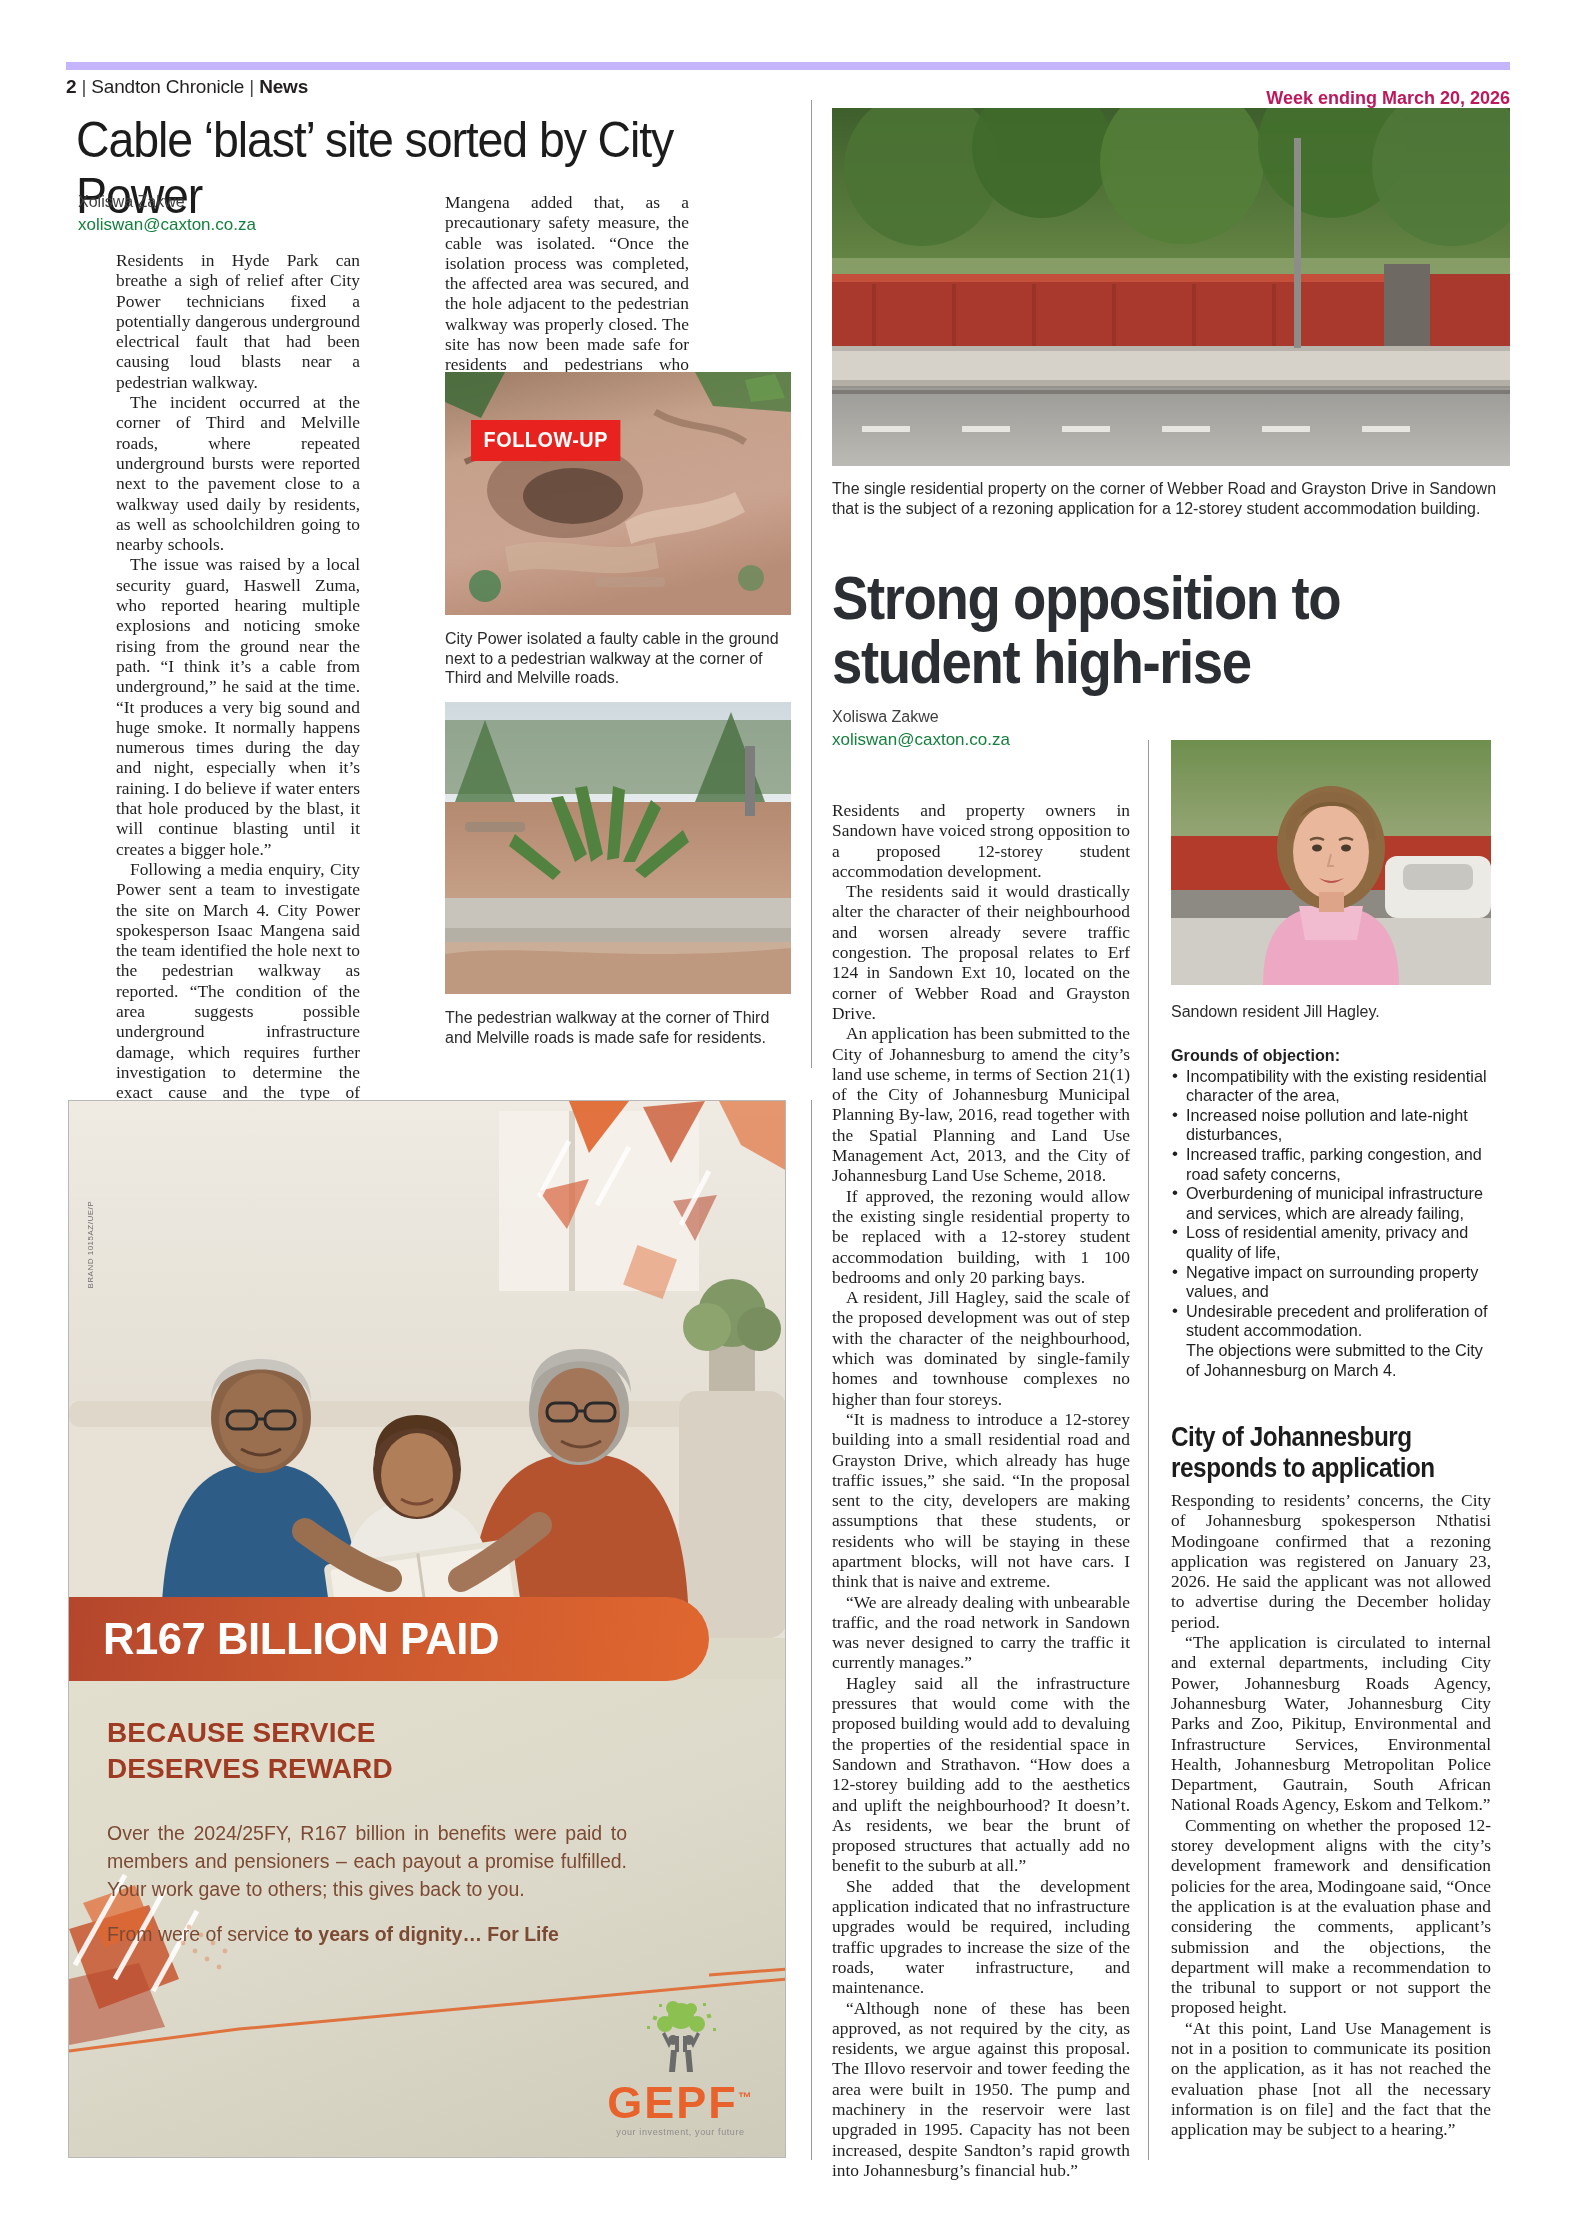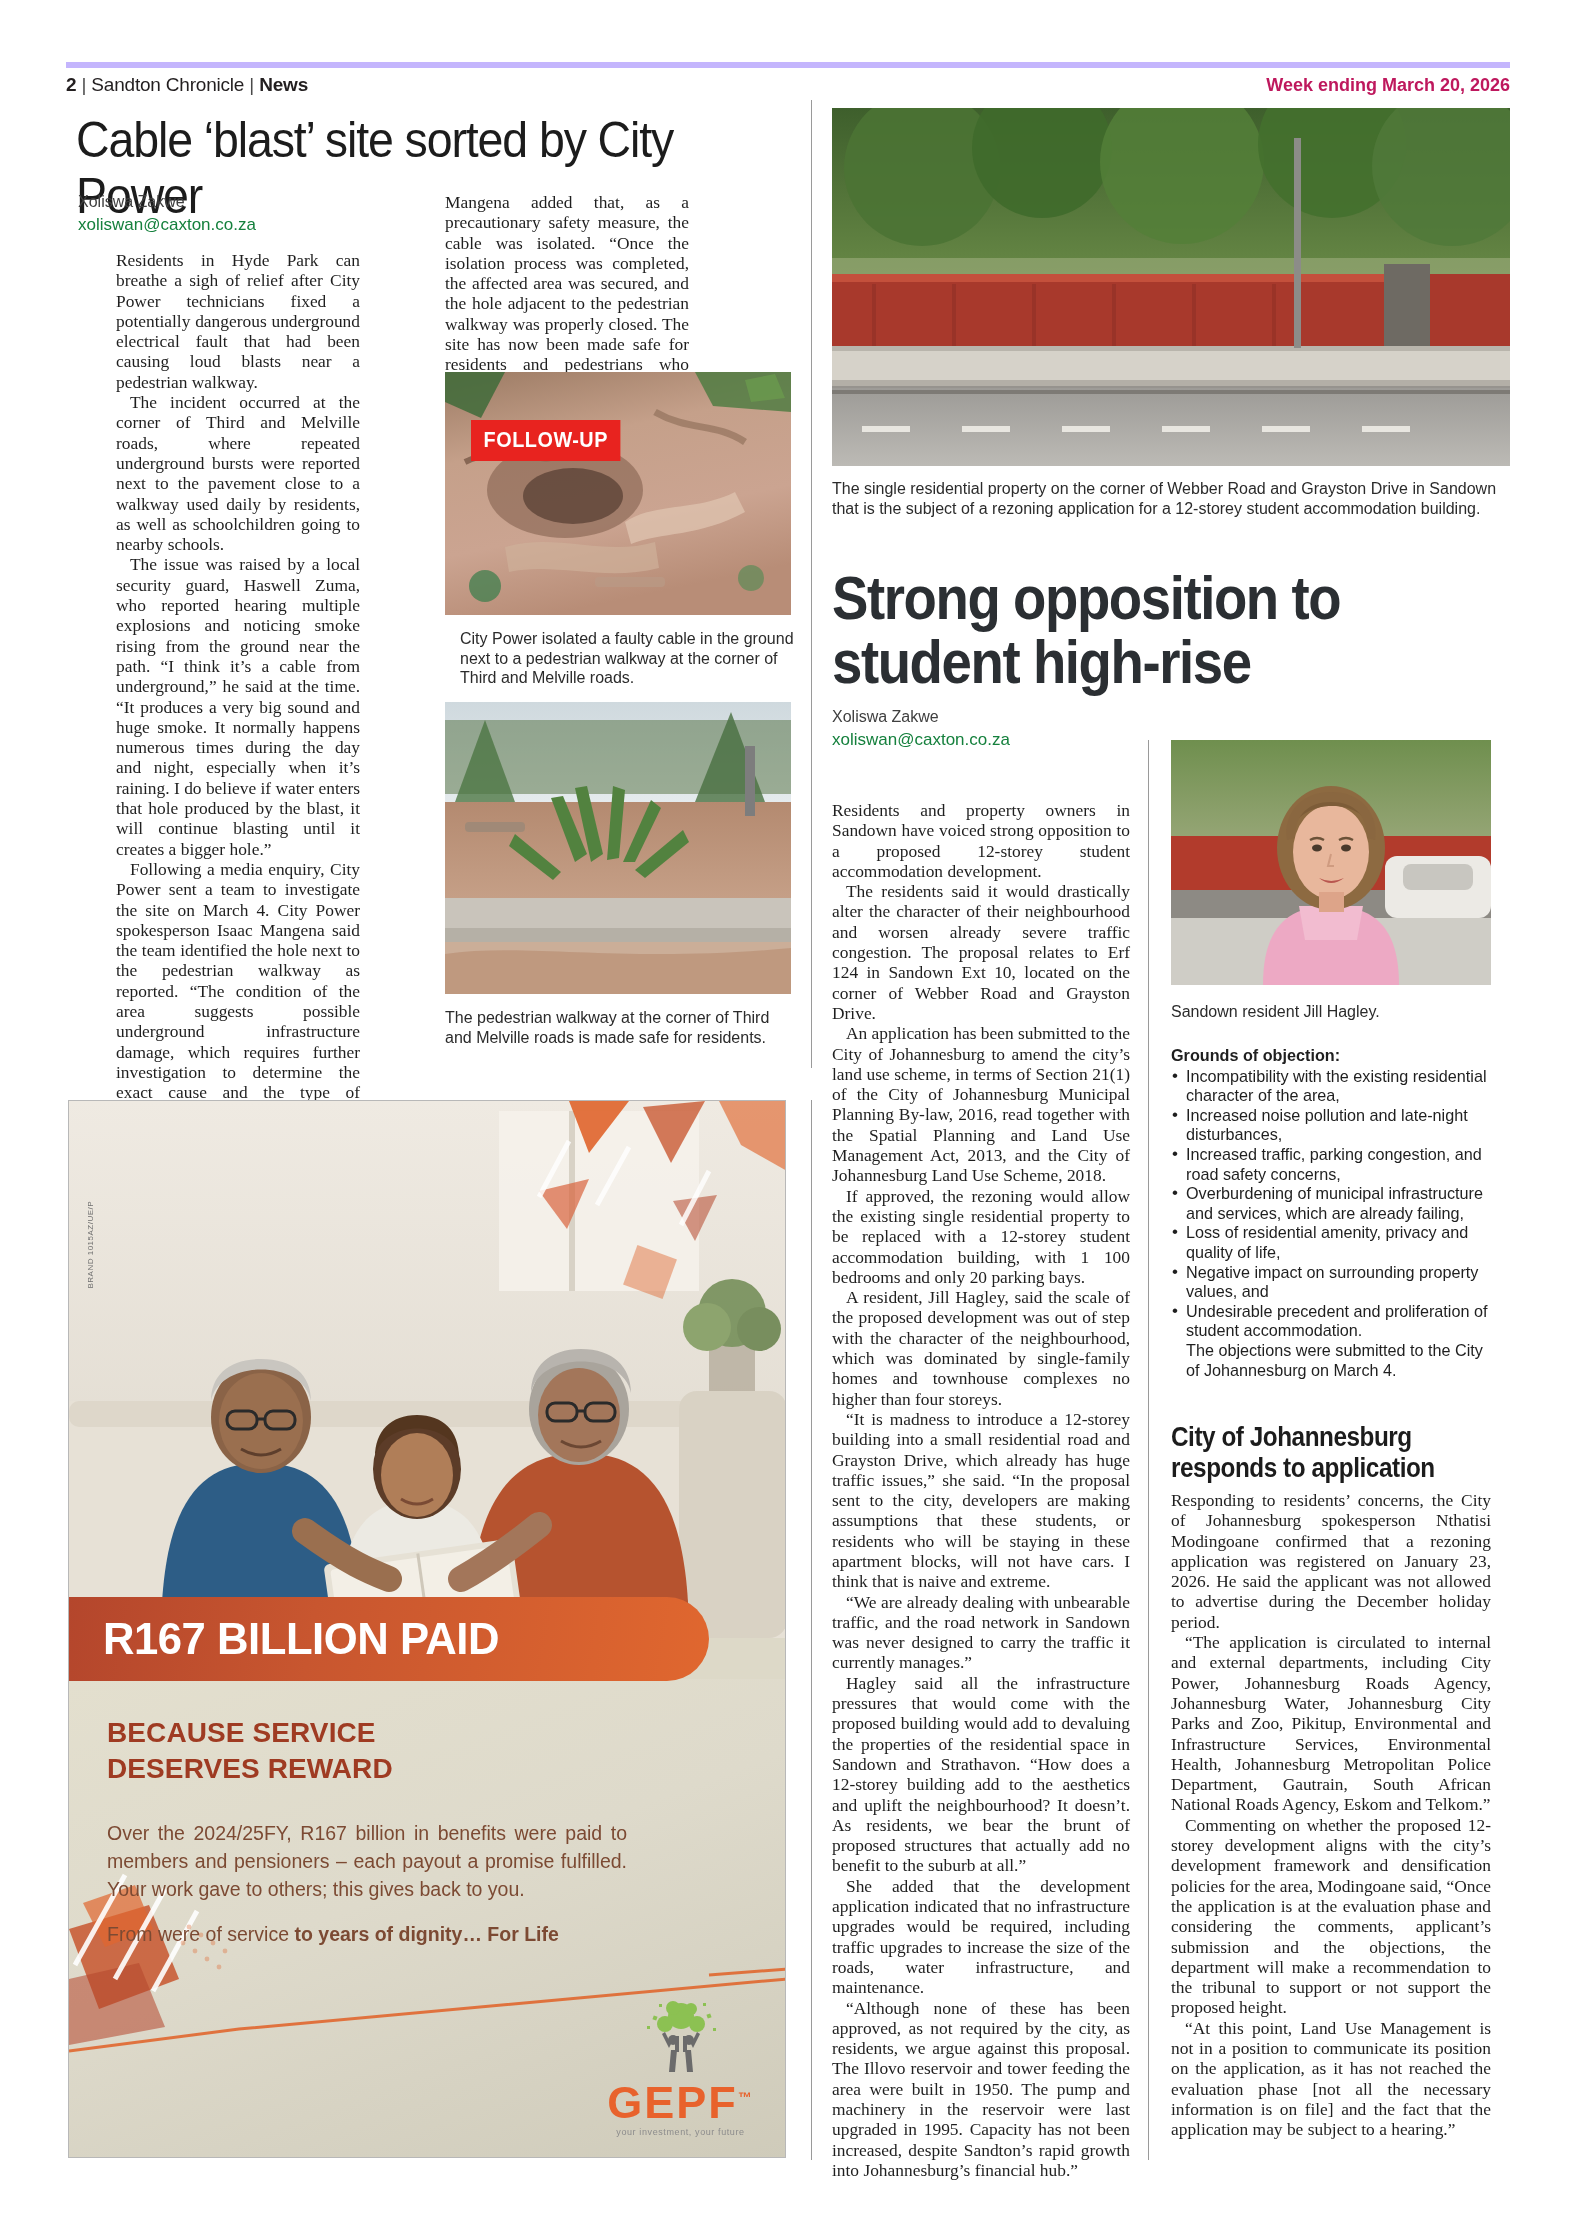--- a/index.html
+++ b/index.html
@@ -9,22 +9,22 @@
     font-family: "Liberation Serif", serif;
     color: #231f20;
     position: relative;
     overflow: hidden;
   }
   .page { position: absolute; inset: 0; padding: 0; }
 
   
   .masthead {
     position: absolute; left: 66px; top: 62px; width: 1444px; height: 34px;
-    border-top: 6px solid #c4b5fd;
-    display: flex; align-items: flex-end; justify-content: space-between;
+    border-top: 8px solid #c4b5fd;
+    display: flex; justify-content: space-between;
   }
   .masthead-left {
     font-family: "Liberation Sans", sans-serif;
     font-size: 19px; letter-spacing: -0.2px; color: #231f20;
     padding-top: 6px; white-space: nowrap;
   }
   .masthead-left .pg { font-weight: bold; }
   .masthead-left .sep { font-weight: normal; color: #4a4a4a; }
   .masthead-left .news { font-weight: bold; }
   .masthead-right {
@@ -231,21 +231,21 @@
       <path d="M60 175 C110 160 160 185 210 170 L214 196 C160 210 110 190 64 200 Z" fill="#cfb09a" opacity="0.7"></path>
       <path d="M20 90 C60 70 90 98 130 80" stroke="#6d4f3d" stroke-width="6" fill="none" opacity="0.7"></path>
       <path d="M210 40 C245 60 270 50 300 70" stroke="#8b6a55" stroke-width="7" fill="none" opacity="0.6"></path>
       <circle cx="40" cy="214" r="16" fill="#3f7f4d" opacity="0.75"></circle>
       <circle cx="306" cy="206" r="13" fill="#4d8a52" opacity="0.6"></circle>
       <rect x="150" y="205" width="70" height="10" rx="4" fill="#b99a86" opacity="0.7"></rect>
     </svg>
     <div class="followup" style="left:26px; top:48px;">FOLLOW-UP</div>
   </div>
 
-  <div class="caption" style="left:460px; top:629px; width:346px;">City Power isolated a faulty cable in the ground next to a pedestrian walkway at the corner of Third and Melville roads.</div>
+  <div class="caption" style="left:445px; top:629px; width:346px;">City Power isolated a faulty cable in the ground next to a pedestrian walkway at the corner of Third and Melville roads.</div>
 
   <div class="photo" style="left:445px; top:702px; width:346px; height:292px;">
     <svg width="346" height="292" viewBox="0 0 346 292" preserveAspectRatio="none">
       <defs>
         <linearGradient id="sky2" x1="0" y1="0" x2="0" y2="1">
           <stop offset="0%" stop-color="#cfd9de"></stop>
           <stop offset="100%" stop-color="#e9eef0"></stop>
         </linearGradient>
         <linearGradient id="soil2" x1="0" y1="0" x2="0" y2="1">
           <stop offset="0%" stop-color="#b48a70"></stop>

